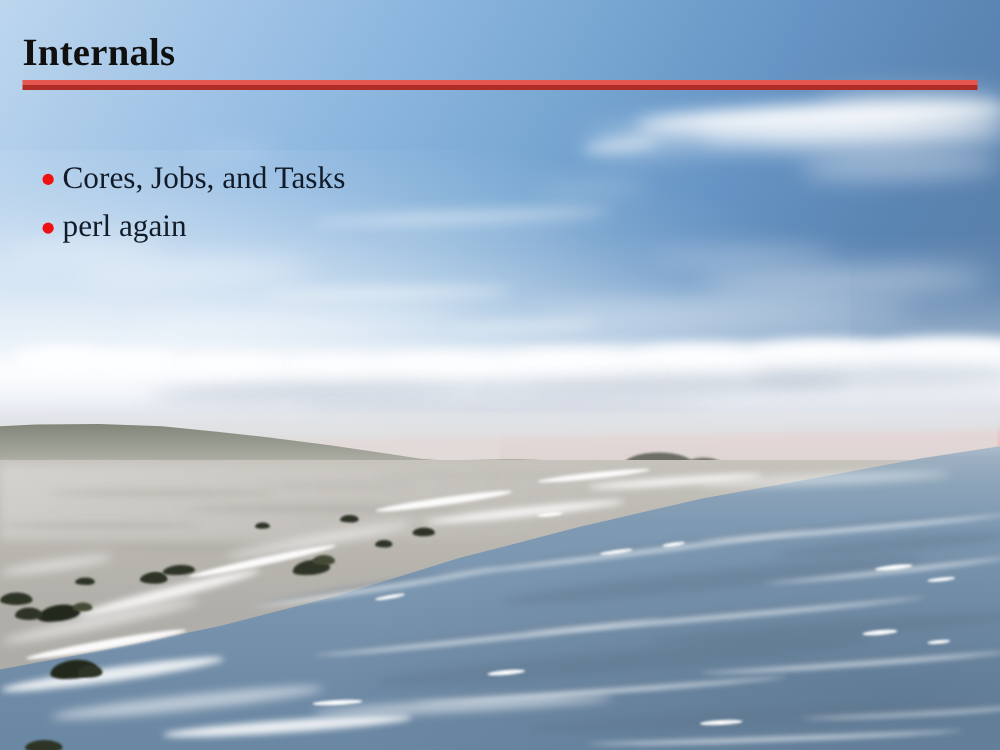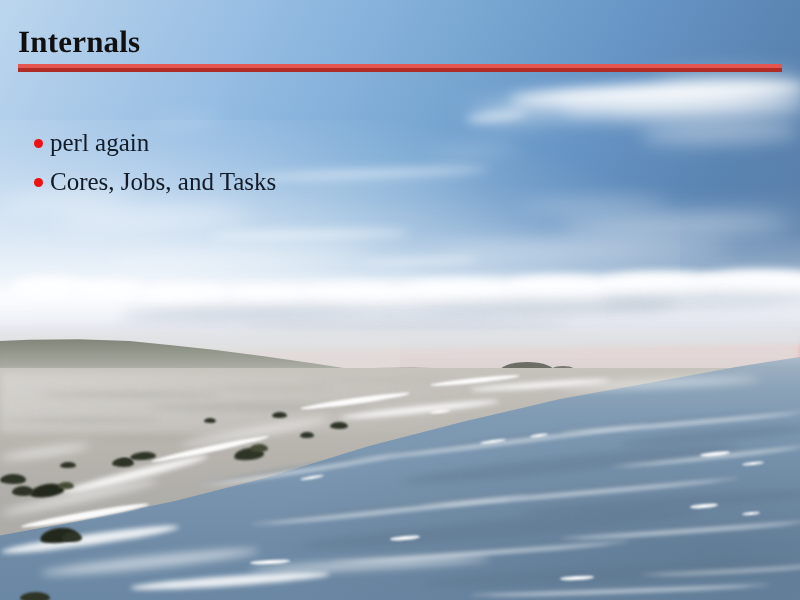--- a/index.html
+++ b/index.html
@@ -472,21 +472,21 @@
   <h1 id="title" style="color: rgb(16, 16, 16);">Internals</h1>
 
   <div id="rule">
     <div class="rule-top" style="background: rgb(228, 86, 79);"></div>
     <div class="rule-bot" style="background: rgb(176, 44, 39);"></div>
   </div>
 
   <ul id="bullets" style="list-style:none;margin:0;padding:0;">
     <li class="bullet-row">
       <span class="bullet-dot" style="background: rgb(238, 17, 17);"></span>
-      <span class="bullet-text" style="color: rgb(18, 27, 40);">perl again</span>
+      <span class="bullet-text" style="color: rgb(18, 27, 40);">Cores, Jobs, and Tasks</span>
     </li>
     <li class="bullet-row">
       <span class="bullet-dot" style="background: rgb(238, 17, 17);"></span>
-      <span class="bullet-text" style="color: rgb(18, 27, 40);">Cores, Jobs, and Tasks</span>
+      <span class="bullet-text" style="color: rgb(18, 27, 40);">perl again</span>
     </li>
   </ul>
 
 </div>
 
 </body></html>

